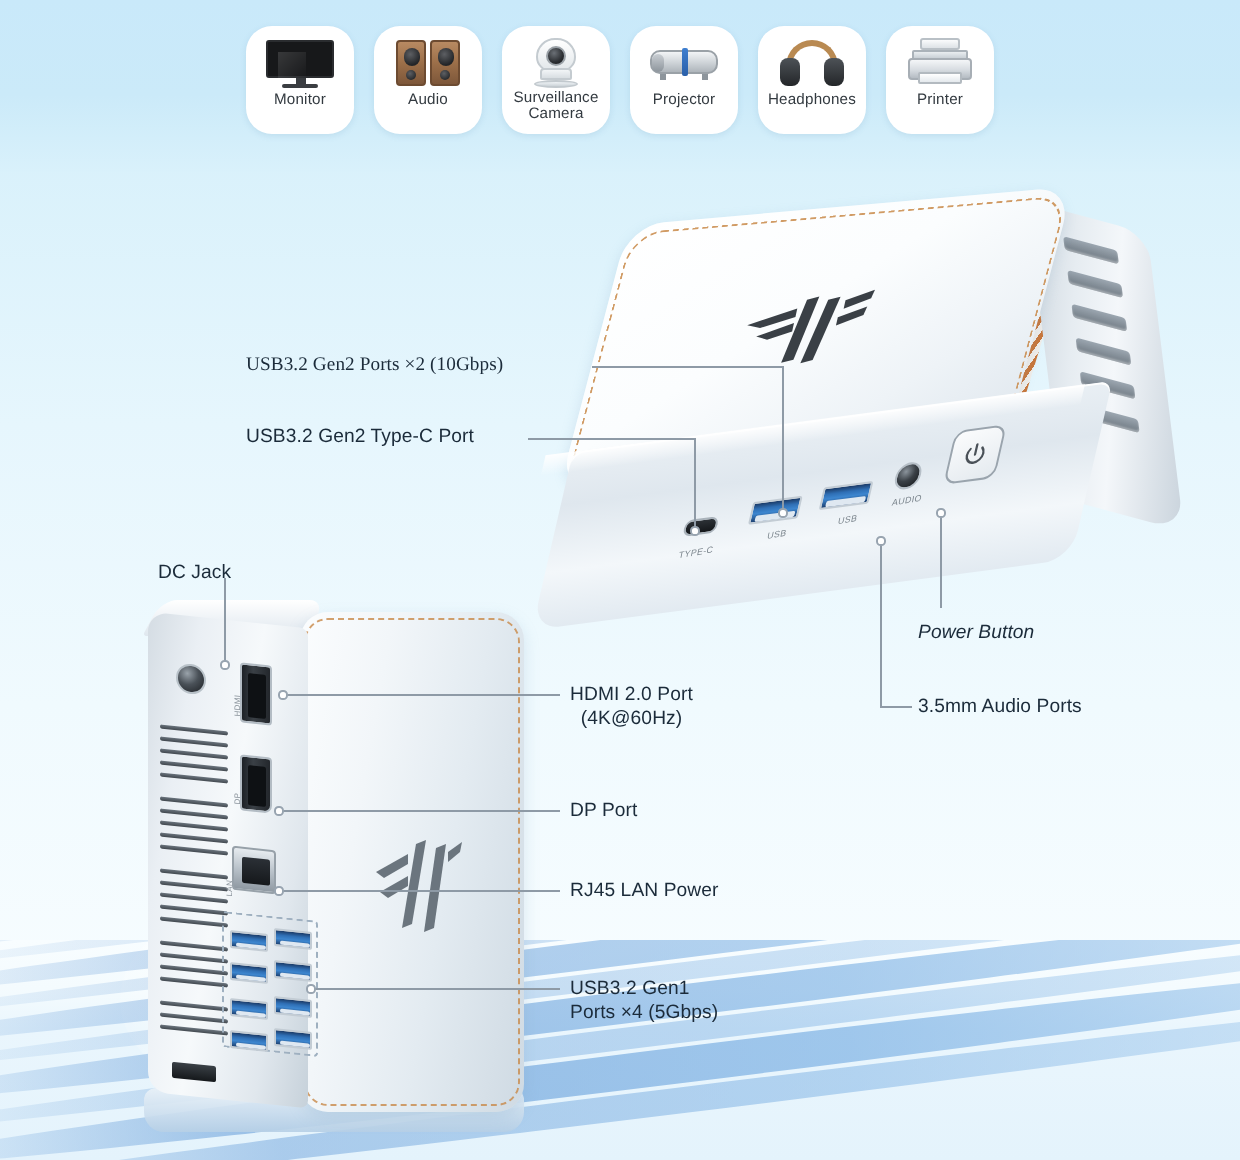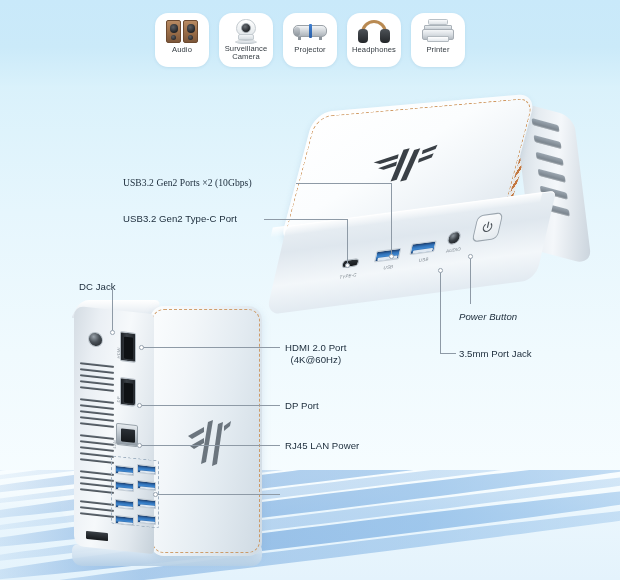--- a/index.html
+++ b/index.html
@@ -270,20 +270,30 @@
       <div class="wave" style="top:92px;  height:16px; opacity:.70;"></div>
       <div class="wave" style="top:110px; height:11px; opacity:.48;"></div>
       <div class="wave" style="top:123px; height:18px; opacity:.75;"></div>
       <div class="wave" style="top:143px; height:13px; opacity:.55;"></div>
     </div>
   </div>
 
   <div class="icon-strip">
 
 
+    <div class="icon-card">
+      <span class="icon-art">
+        <span class="mon-screen">
+            <span class="mon-gloss"></span>
+          </span>
+        <span class="mon-neck"></span>
+          <span class="mon-base"></span>
+      </span>
+      <span class="icon-label">Monitor</span>
+    </div>
 
     <div class="icon-card">
       <span class="icon-art">
         <span class="spk l"></span>
           <span class="spk r"></span>
       </span>
       <span class="icon-label">Audio</span>
     </div>
 
     <div class="icon-card">
@@ -471,21 +481,21 @@
 
   <div class="callout" style="left:123px; top:213px;">USB3.2 Gen2 Type-C Port</div>
   <div class="lead h" style="left:264px; top:219px; width:84px;"></div>
   <div class="lead v" style="left:347px; top:219px; height:46px;"></div>
   <div class="dot" style="left:345px; top:263px;"></div>
 
   <div class="callout" style="left:459px; top:311px;font-style:italic;">Power Button</div>
   <div class="lead v" style="left:470px; top:258px; height:46px;"></div>
   <div class="dot" style="left:468px; top:254px;"></div>
 
-  <div class="callout" style="left:459px; top:348px;">3.5mm Port Jack</div>
+  <div class="callout" style="left:459px; top:348px;">3.5mm Audio Ports</div>
   <div class="lead v" style="left:440px; top:272px; height:82px;"></div>
   <div class="lead h" style="left:440px; top:353px; width:16px;"></div>
   <div class="dot" style="left:438px; top:268px;"></div>
 
   <div class="callout" style="left:79px; top:281px;">DC Jack</div>
   <div class="lead v" style="left:112px; top:289px; height:43px;"></div>
   <div class="dot" style="left:110px; top:330px;"></div>
 
   <div class="callout" style="left:285px; top:342px;">HDMI 2.0 Port
   (4K@60Hz)</div>
@@ -493,16 +503,18 @@
   <div class="dot" style="left:139px; top:345px;"></div>
 
   <div class="callout" style="left:285px; top:400px;">DP Port</div>
   <div class="lead h" style="left:140px; top:405px; width:140px;"></div>
   <div class="dot" style="left:137px; top:403px;"></div>
 
   <div class="callout" style="left:285px; top:440px;">RJ45 LAN Power</div>
   <div class="lead h" style="left:140px; top:445px; width:140px;"></div>
   <div class="dot" style="left:137px; top:443px;"></div>
 
+  <div class="callout" style="left:285px; top:489px;">USB3.2 Gen1
+Ports ×4 (5Gbps)</div>
   <div class="lead h" style="left:156px; top:494px; width:124px;"></div>
   <div class="dot" style="left:153px; top:492px;"></div>
 
 </div>
 
 </body></html>

